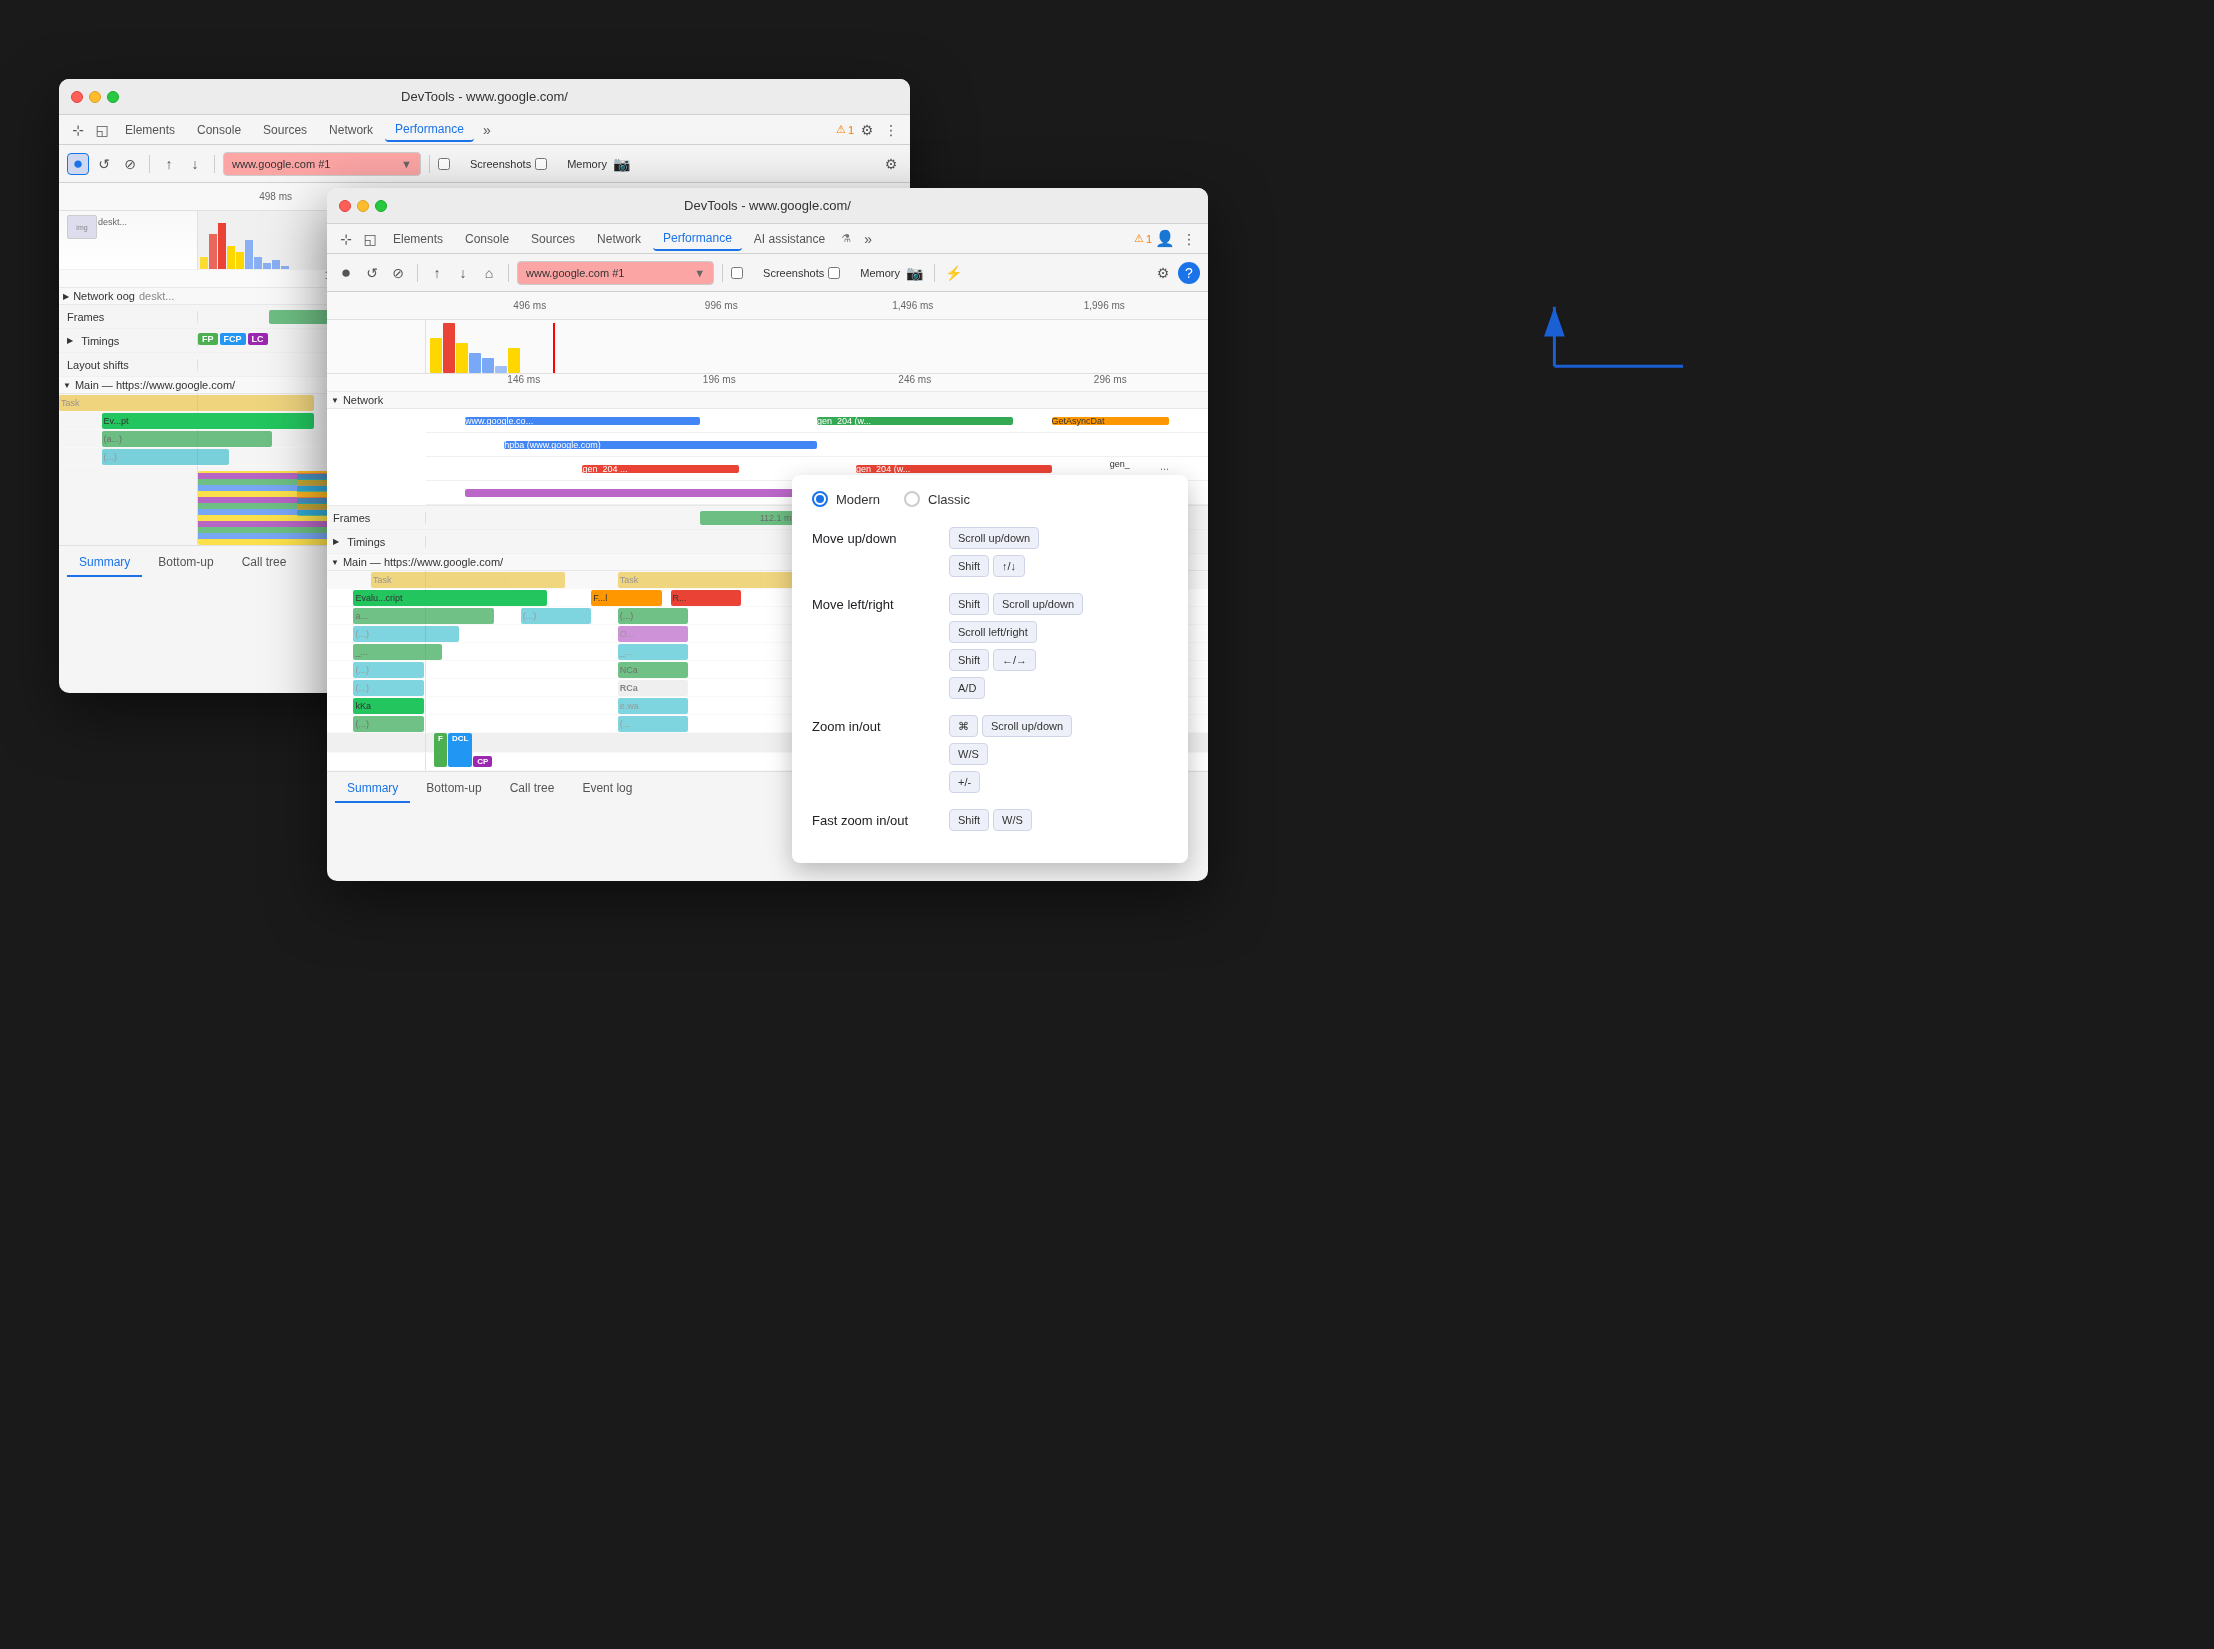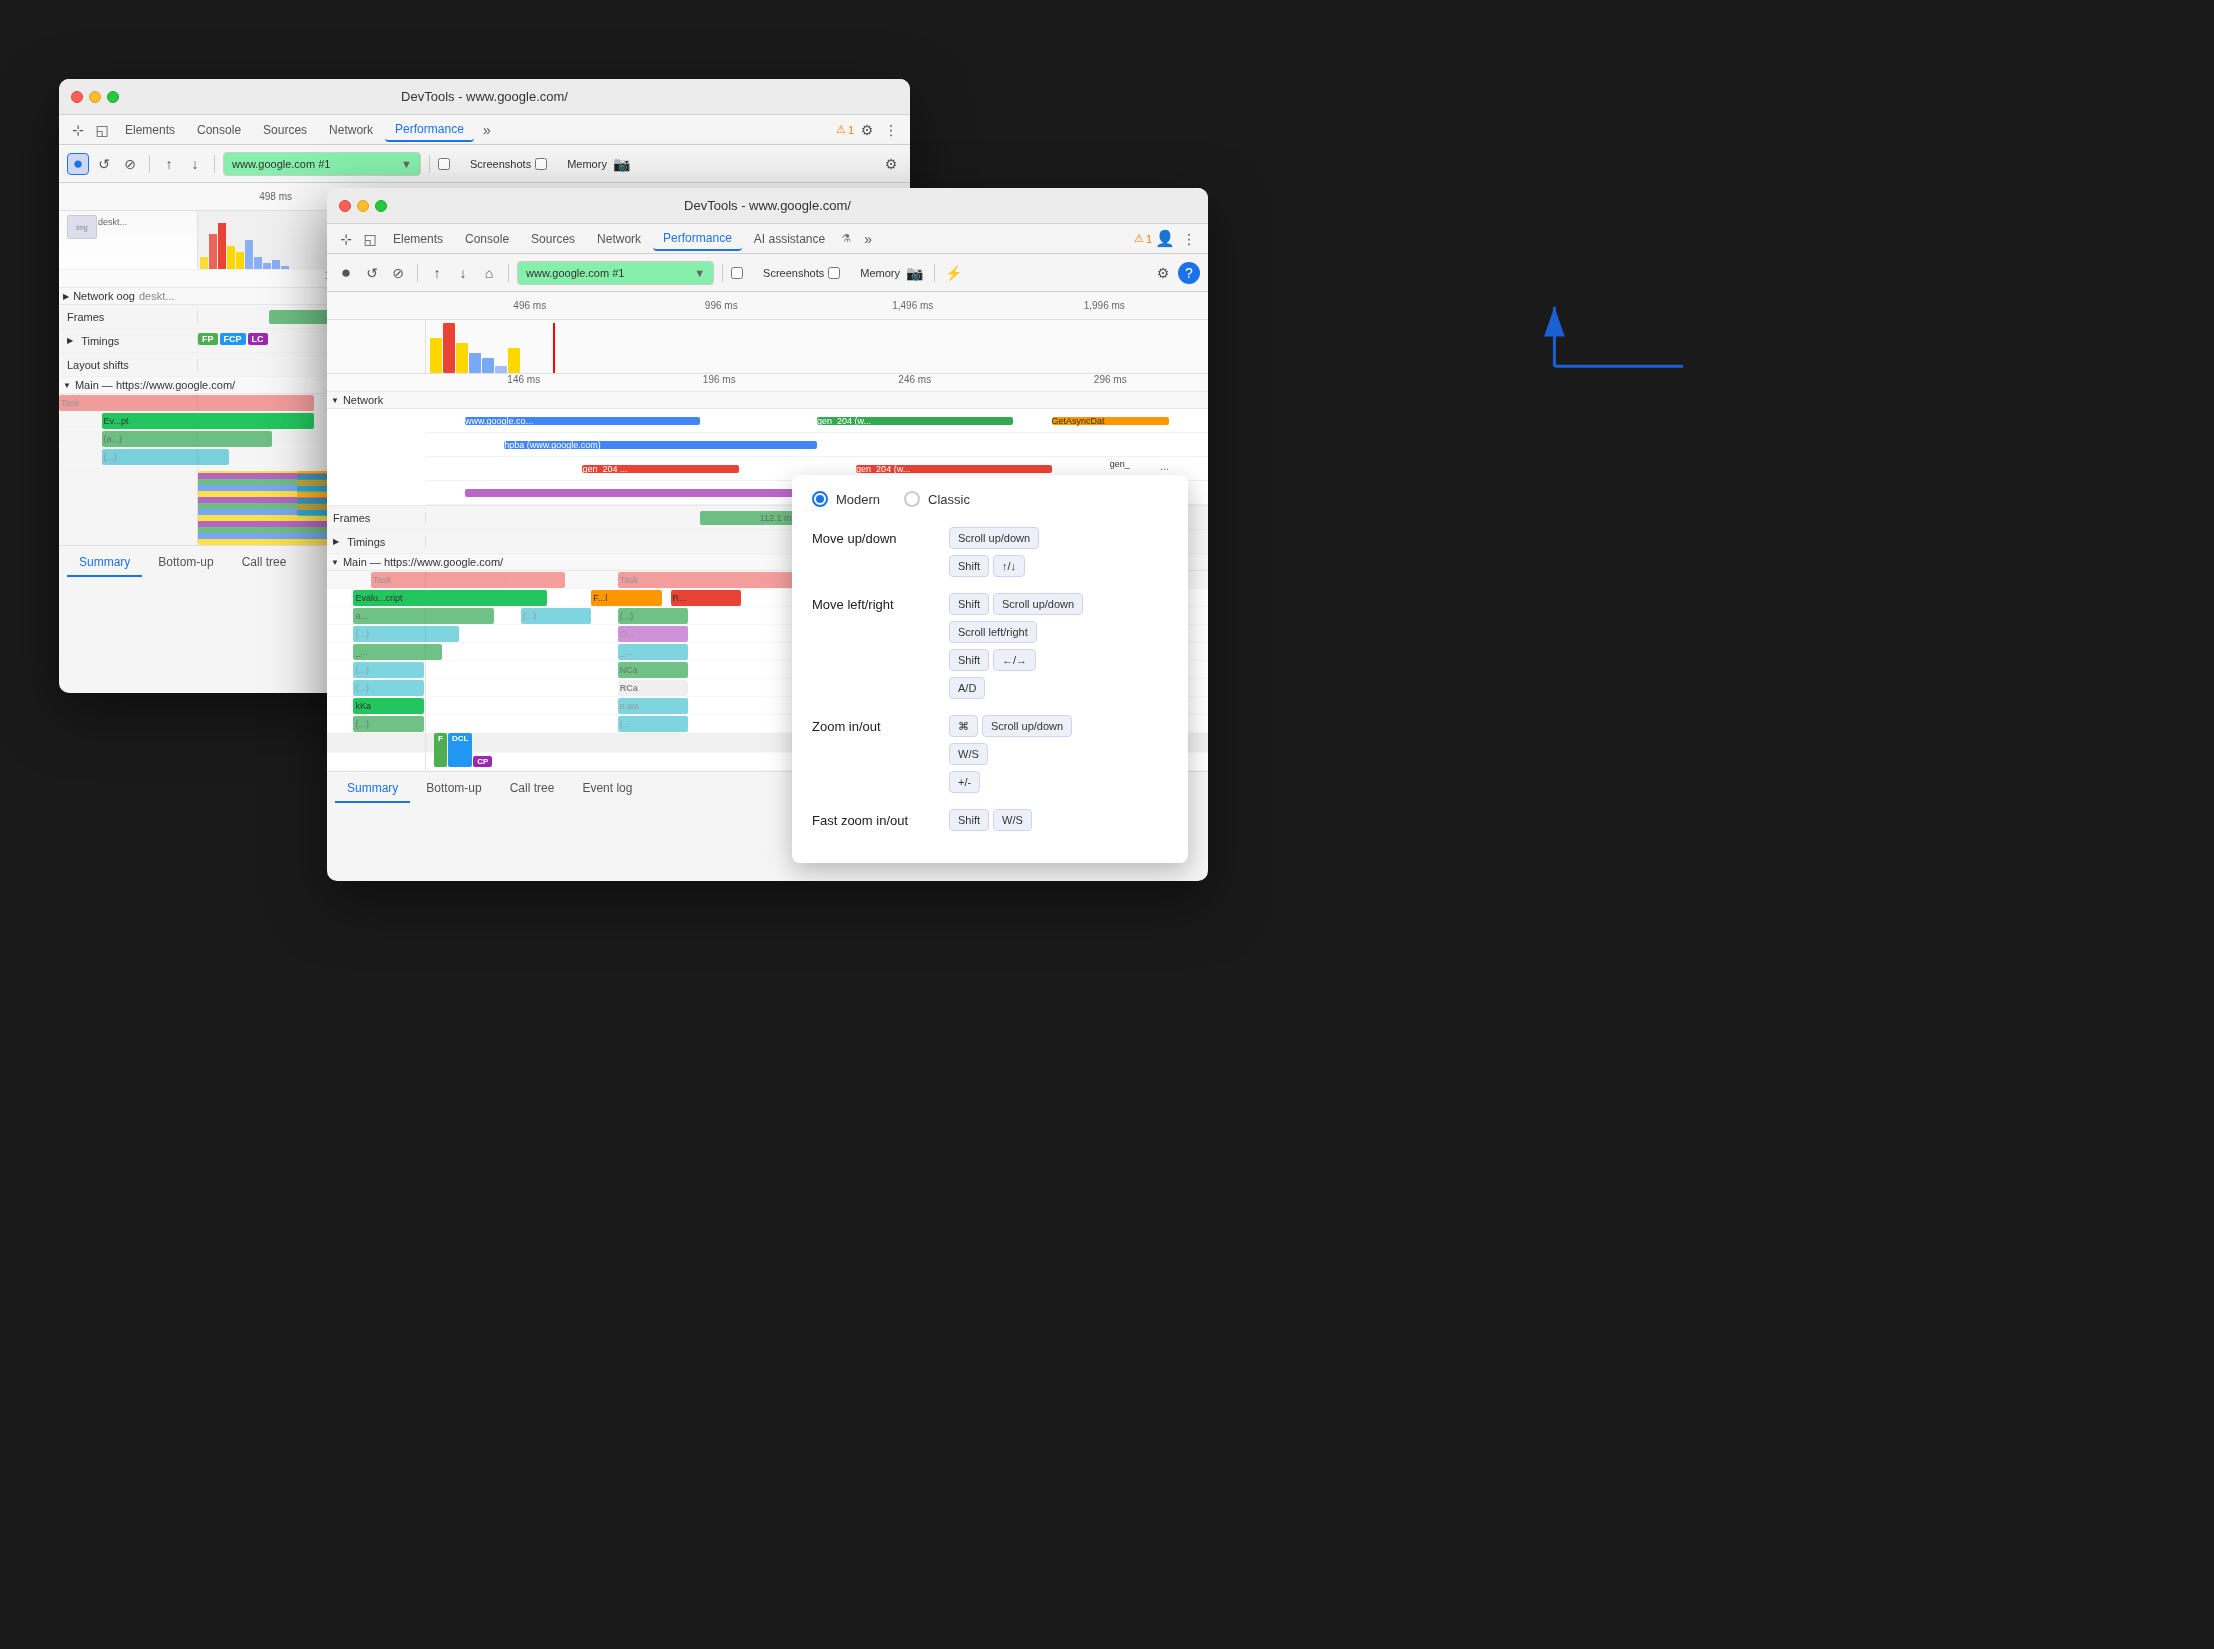--- a/index.html
+++ b/index.html
@@ -123,21 +123,21 @@
     }
     .toolbar-btn.active {
       background: #d0d8f0;
       color: #1a73e8;
       border: 1px solid #1a73e8;
     }
 
     .url-bar {
       flex: 1;
       height: 24px;
-      background: #86efac;
+      background: #fca5a5;
       border: 1px solid #ccc;
       border-radius: 4px;
       padding: 0 8px;
       font-size: 11px;
       display: flex;
       align-items: center;
       color: #333;
       max-width: 198px;
     }
 
@@ -382,21 +382,21 @@
       color: #f57c00;
       font-size: 11px;
     }
 
     
     .fc-yellow { background: #22c55e; }
     .fc-green { background: #34a853; opacity: 0.7; }
     .fc-blue { background: #e5e5e5; opacity: 0.6; font-weight: bold; }
     .fc-purple { background: #9c27b0; opacity: 0.5; }
     .fc-teal { background: #00acc1; opacity: 0.5; }
-    .fc-gray { background: #ef4444; opacity: 0.5; }
+    .fc-gray { background: #eab308; opacity: 0.5; }
 
     
     ::-webkit-scrollbar { width: 6px; height: 6px; }
     ::-webkit-scrollbar-track { background: #f0f0f0; }
     ::-webkit-scrollbar-thumb { background: #bbb; border-radius: 3px; }
 
     .section-header {
       display: flex;
       align-items: center;
       padding: 2px 4px;

